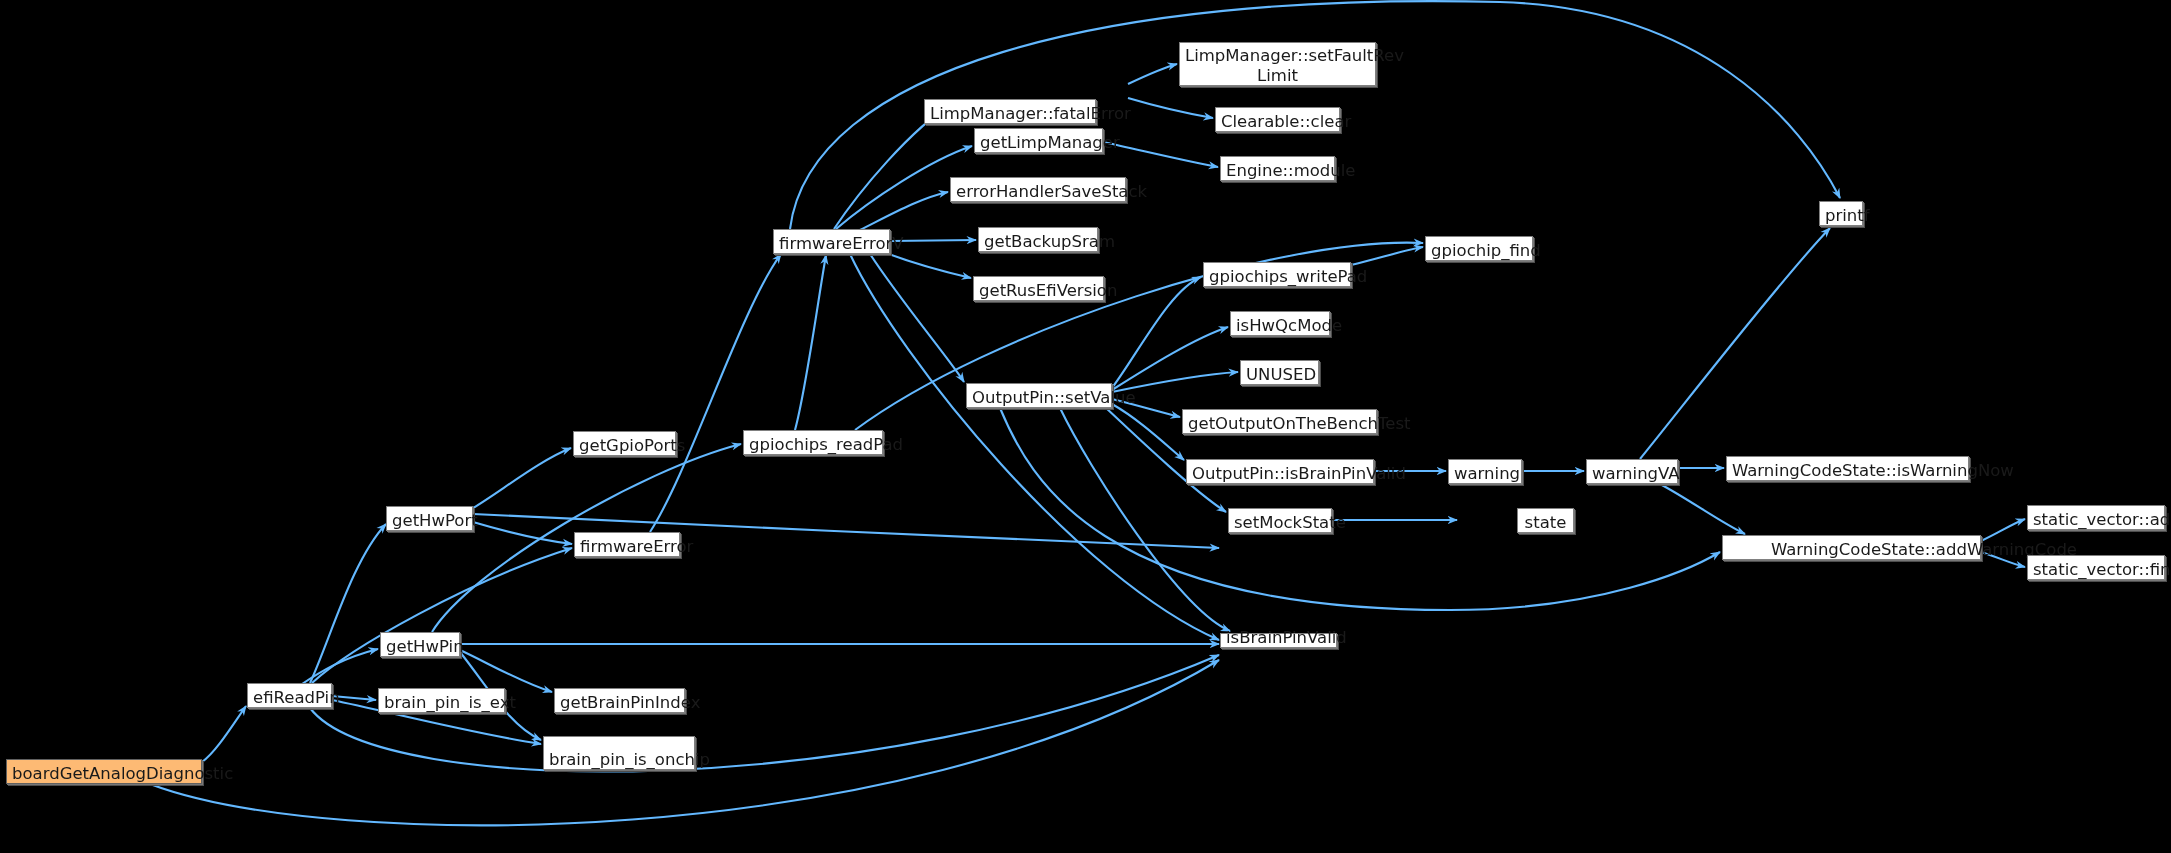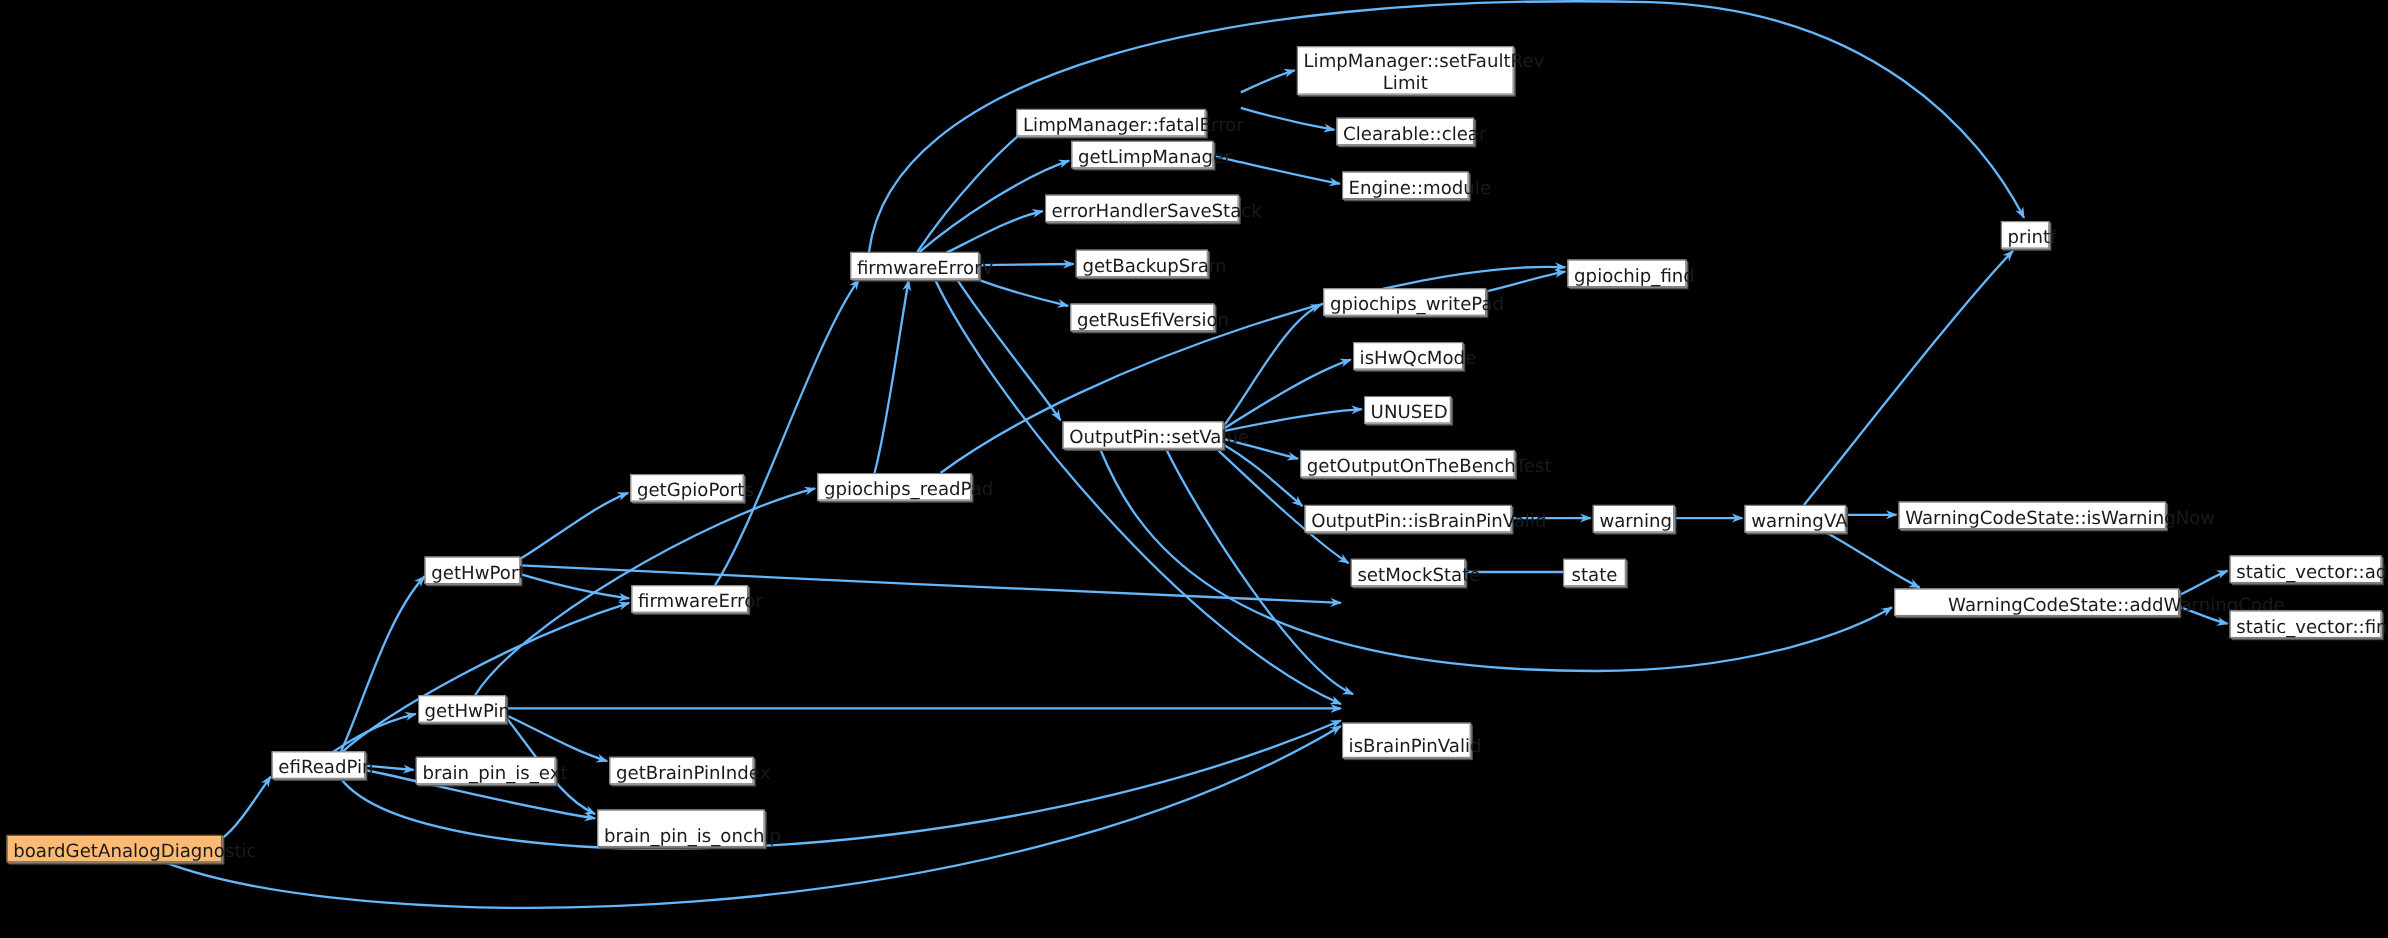--- a/index.html
+++ b/index.html
@@ -98,22 +98,22 @@
       <div class="node" style="left: 1215px; top: 107px; width: 125px; height: 25px;"><span class="lbl">Clearable::clear</span></div>
       <div class="node" style="left: 1220px; top: 156px; width: 115px; height: 25px;"><span class="lbl">Engine::module</span></div>
       <div class="node" style="left: 1203px; top: 262px; width: 148px; height: 25px;"><span class="lbl">gpiochips_writePad</span></div>
       <div class="node" style="left: 1230px; top: 311px; width: 100px; height: 25px;"><span class="lbl">isHwQcMode</span></div>
       <div class="node" style="left: 1240px; top: 360px; width: 79px; height: 25px;"><span class="lbl">UNUSED</span></div>
       <div class="node" style="left: 1182px; top: 409px; width: 195px; height: 25px;"><span class="lbl">getOutputOnTheBenchTest</span></div>
       <div class="node" style="left: 1186px; top: 459px; width: 188px; height: 25px;"><span class="lbl">OutputPin::isBrainPinValid</span></div>
       <div class="node" style="left: 1228px; top: 508px; width: 104px; height: 25px;"><span class="lbl">setMockState</span></div>
       <div class="node" style="left: 1425px; top: 236px; width: 108px; height: 25px;"><span class="lbl">gpiochip_find</span></div>
       <div class="node" style="left: 1448px; top: 459px; width: 74px; height: 25px;"><span class="lbl">warning</span></div>
-      <div class="node" style="left: 1421px; top: 508px; width: 57px; height: 25px;"><span class="lbl">state</span></div>
+      <div class="node" style="left: 1517px; top: 508px; width: 57px; height: 25px;"><span class="lbl">state</span></div>
       <div class="node" style="left: 1819px; top: 201px; width: 44px; height: 25px;"><span class="lbl">printf</span></div>
       <div class="node" style="left: 1586px; top: 459px; width: 92px; height: 25px;"><span class="lbl">warningVA</span></div>
       <div class="node" style="left: 1726px; top: 456px; width: 243px; height: 25px;"><span class="lbl">WarningCodeState::isWarningNow</span></div>
       <div class="node" style="left: 1722px; top: 535px; width: 259px; height: 25px; padding-left: 48px;"><span class="lbl">WarningCodeState::addWarningCode</span></div>
       <div class="node" style="left: 2027px; top: 505px; width: 138px; height: 25px;"><span class="lbl">static_vector::add</span></div>
       <div class="node" style="left: 2027px; top: 555px; width: 138px; height: 25px;"><span class="lbl">static_vector::find</span></div>
-      <div class="node" style="left: 1220px; top: 633px; width: 117px; height: 32px; margin-top: 24px;"><span class="lbl">isBrainPinValid</span></div>
+      <div class="node" style="left: 1220px; top: 633px; width: 117px; height: 15px;"><span class="lbl">isBrainPinValid</span></div>
     </div>
 </div>
 
 </body></html>

